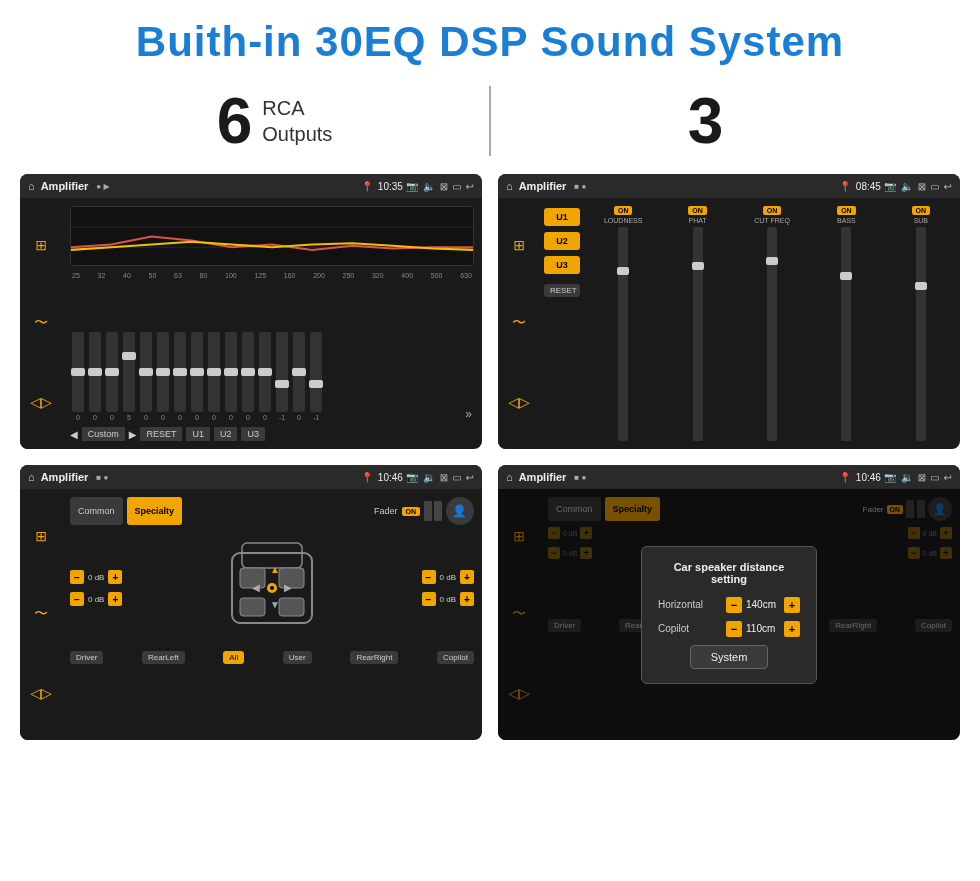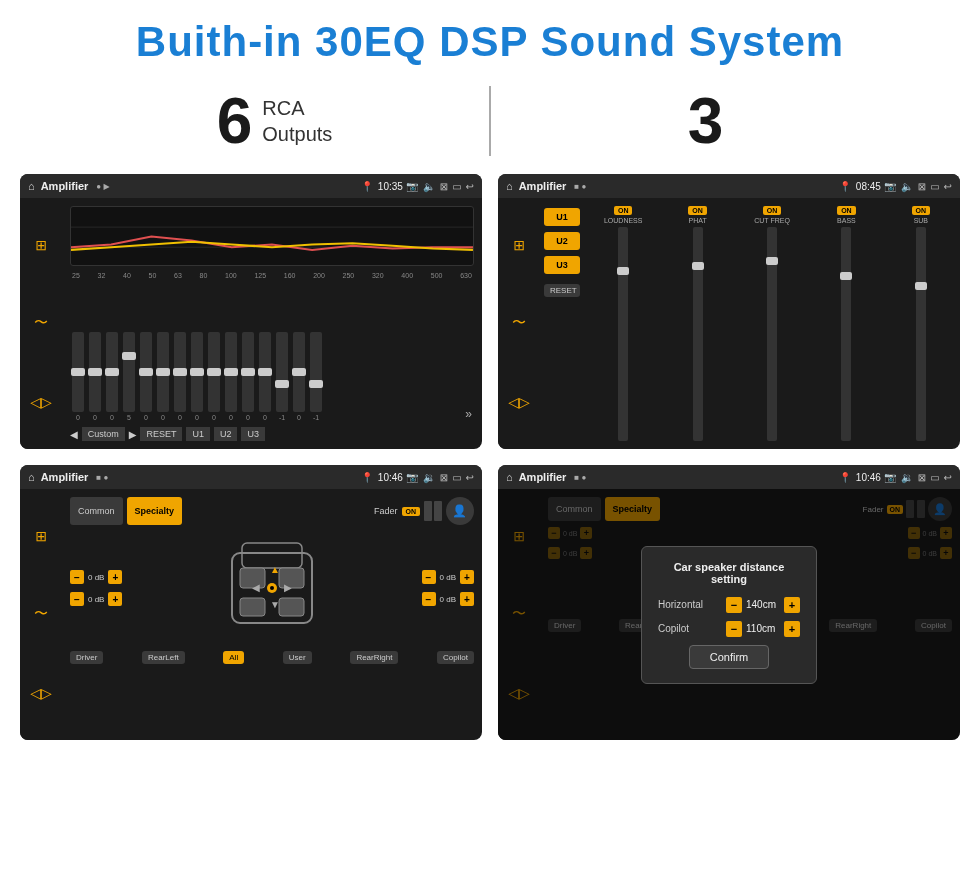--- a/index.html
+++ b/index.html
@@ -969,19 +969,19 @@
             </div>
           </div>
           <div class="dialog-row">
             <span class="dialog-row-label">Copilot</span>
             <div class="dialog-ctrl">
               <button class="dialog-btn">−</button>
               <span class="dialog-val">110cm</span>
               <button class="dialog-btn">+</button>
             </div>
           </div>
-          <button class="dialog-confirm">Confirm</button>
+          <button class="dialog-confirm">System</button>
         </div>
       </div>
     </div>
   </div>
 
 </div>
 
 </body></html>

